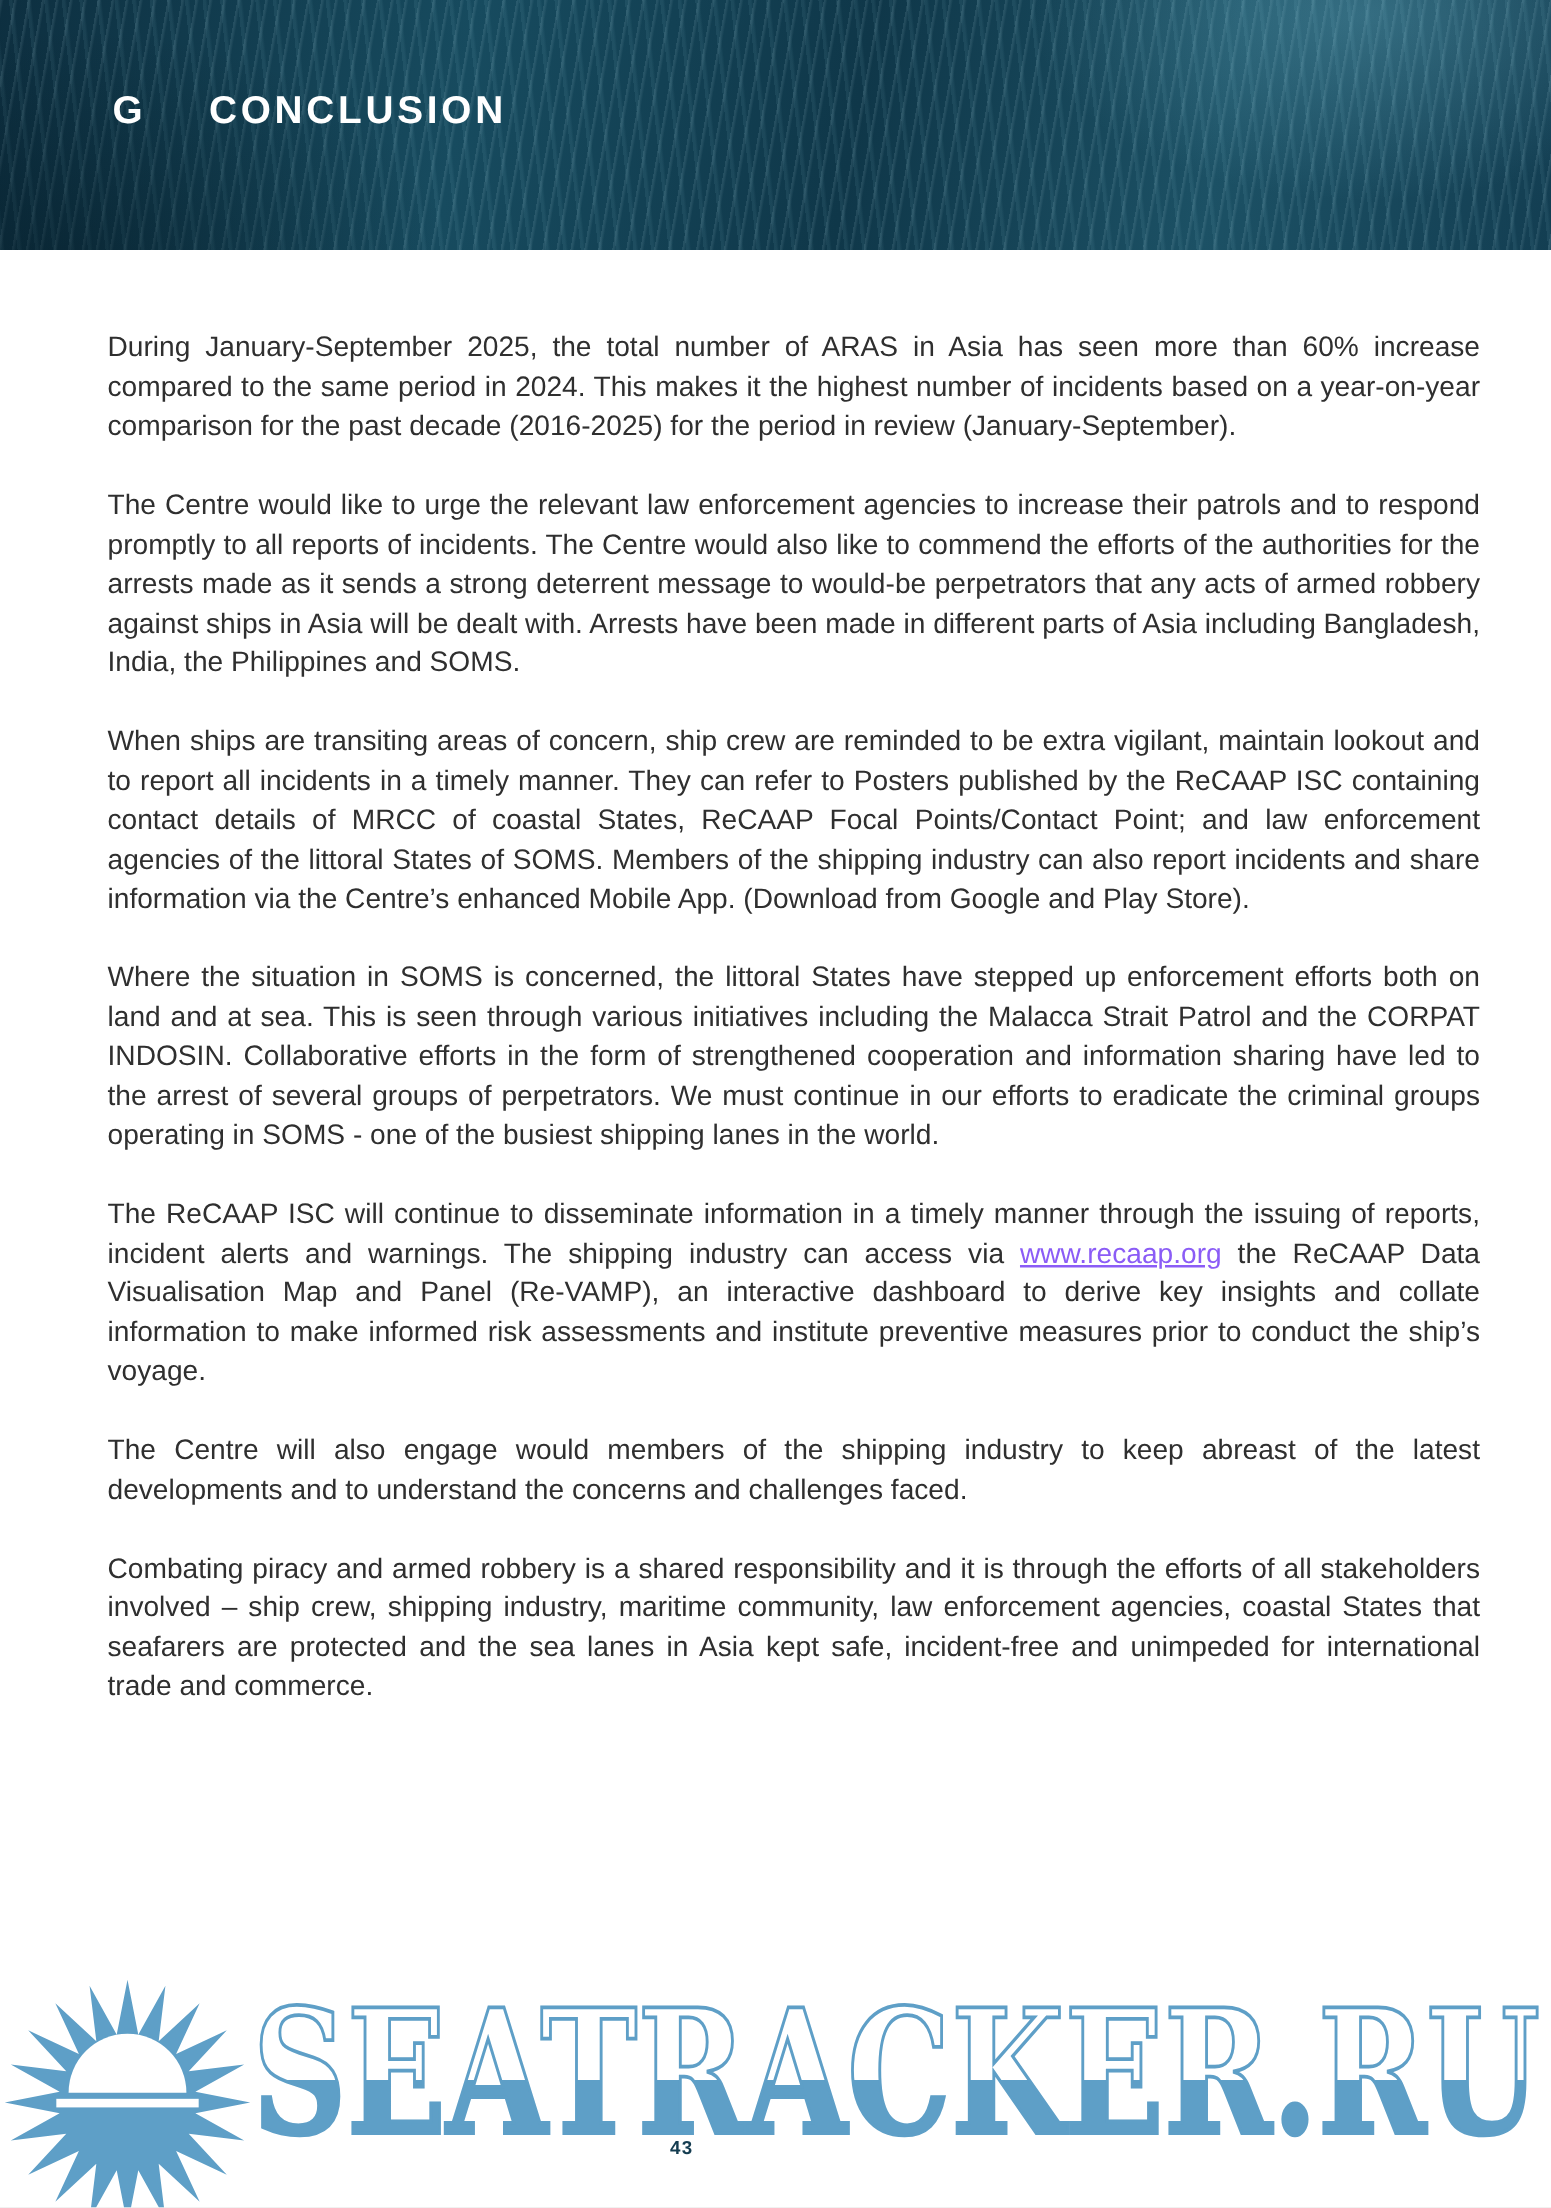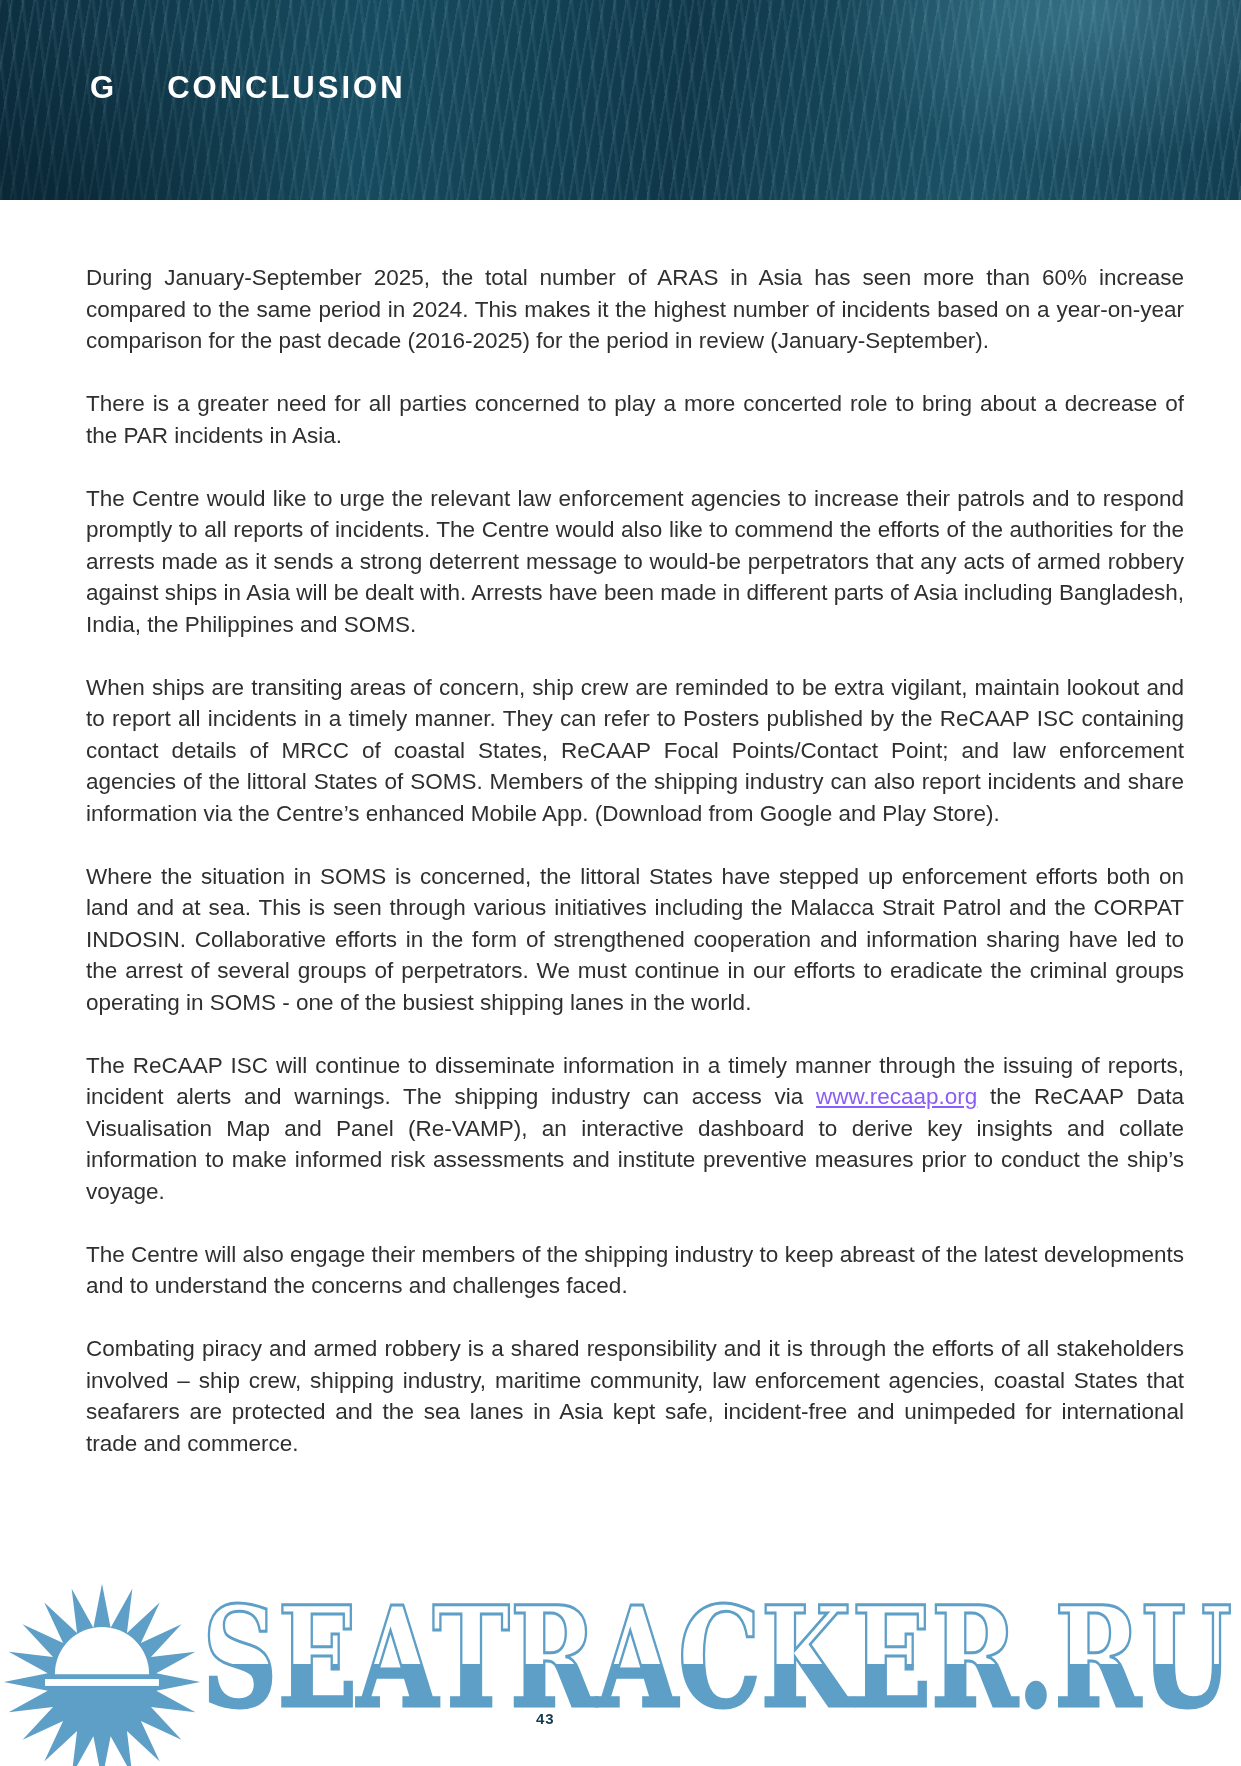--- a/index.html
+++ b/index.html
@@ -80,24 +80,23 @@
   </div>
 
   <header class="page-header">
     <div class="header-title">
       <span class="sec-letter">G</span><span class="sec-title">CONCLUSION</span>
     </div>
   </header>
 
   <main class="content">
     <p>During January-September 2025, the total number of ARAS in Asia has seen more than 60% increase compared to the same period in 2024. This makes it the highest number of incidents based on a year-on-year comparison for the past decade (2016-2025) for the period in review (January-September).</p>
-    <p>There is a greater need for all parties concerned to play a more concerted role to bring about a decrease of the PAR incidents in Asia.</p>
     <p>The Centre would like to urge the relevant law enforcement agencies to increase their patrols and to respond promptly to all reports of incidents. The Centre would also like to commend the efforts of the authorities for the arrests made as it sends a strong deterrent message to would-be perpetrators that any acts of armed robbery against ships in Asia will be dealt with. Arrests have been made in different parts of Asia including Bangladesh, India, the Philippines and SOMS.</p>
     <p>When ships are transiting areas of concern, ship crew are reminded to be extra vigilant, maintain lookout and to report all incidents in a timely manner. They can refer to Posters published by the ReCAAP ISC containing contact details of MRCC of coastal States, ReCAAP Focal Points/Contact Point; and law enforcement agencies of the littoral States of SOMS. Members of the shipping industry can also report incidents and share information via the Centre’s enhanced Mobile App. (Download from Google and Play Store).</p>
     <p>Where the situation in SOMS is concerned, the littoral States have stepped up enforcement efforts both on land and at sea. This is seen through various initiatives including the Malacca Strait Patrol and the CORPAT INDOSIN. Collaborative efforts in the form of strengthened cooperation and information sharing have led to the arrest of several groups of perpetrators. We must continue in our efforts to eradicate the criminal groups operating in SOMS - one of the busiest shipping lanes in the world.</p>
     <p><span>The ReCAAP ISC will continue to disseminate information in a timely manner through the issuing of reports, incident alerts and warnings. The shipping industry can access via </span><a class="body-link">www.recaap.org</a><span> the ReCAAP Data Visualisation Map and Panel (Re-VAMP), an interactive dashboard to derive key insights and collate information to make informed risk assessments and institute preventive measures prior to conduct the ship’s voyage.</span></p>
-    <p>The Centre will also engage their members of the shipping industry to keep abreast of the latest developments and to understand the concerns and challenges faced.</p>
+    <p>The Centre will also engage would members of the shipping industry to keep abreast of the latest developments and to understand the concerns and challenges faced.</p>
     <p>Combating piracy and armed robbery is a shared responsibility and it is through the efforts of all stakeholders involved – ship crew, shipping industry, maritime community, law enforcement agencies, coastal States that seafarers are protected and the sea lanes in Asia kept safe, incident-free and unimpeded for international trade and commerce.</p>
   </main>
 
   <div class="page-number">43</div>
 
 </div>
 
 </body></html>

